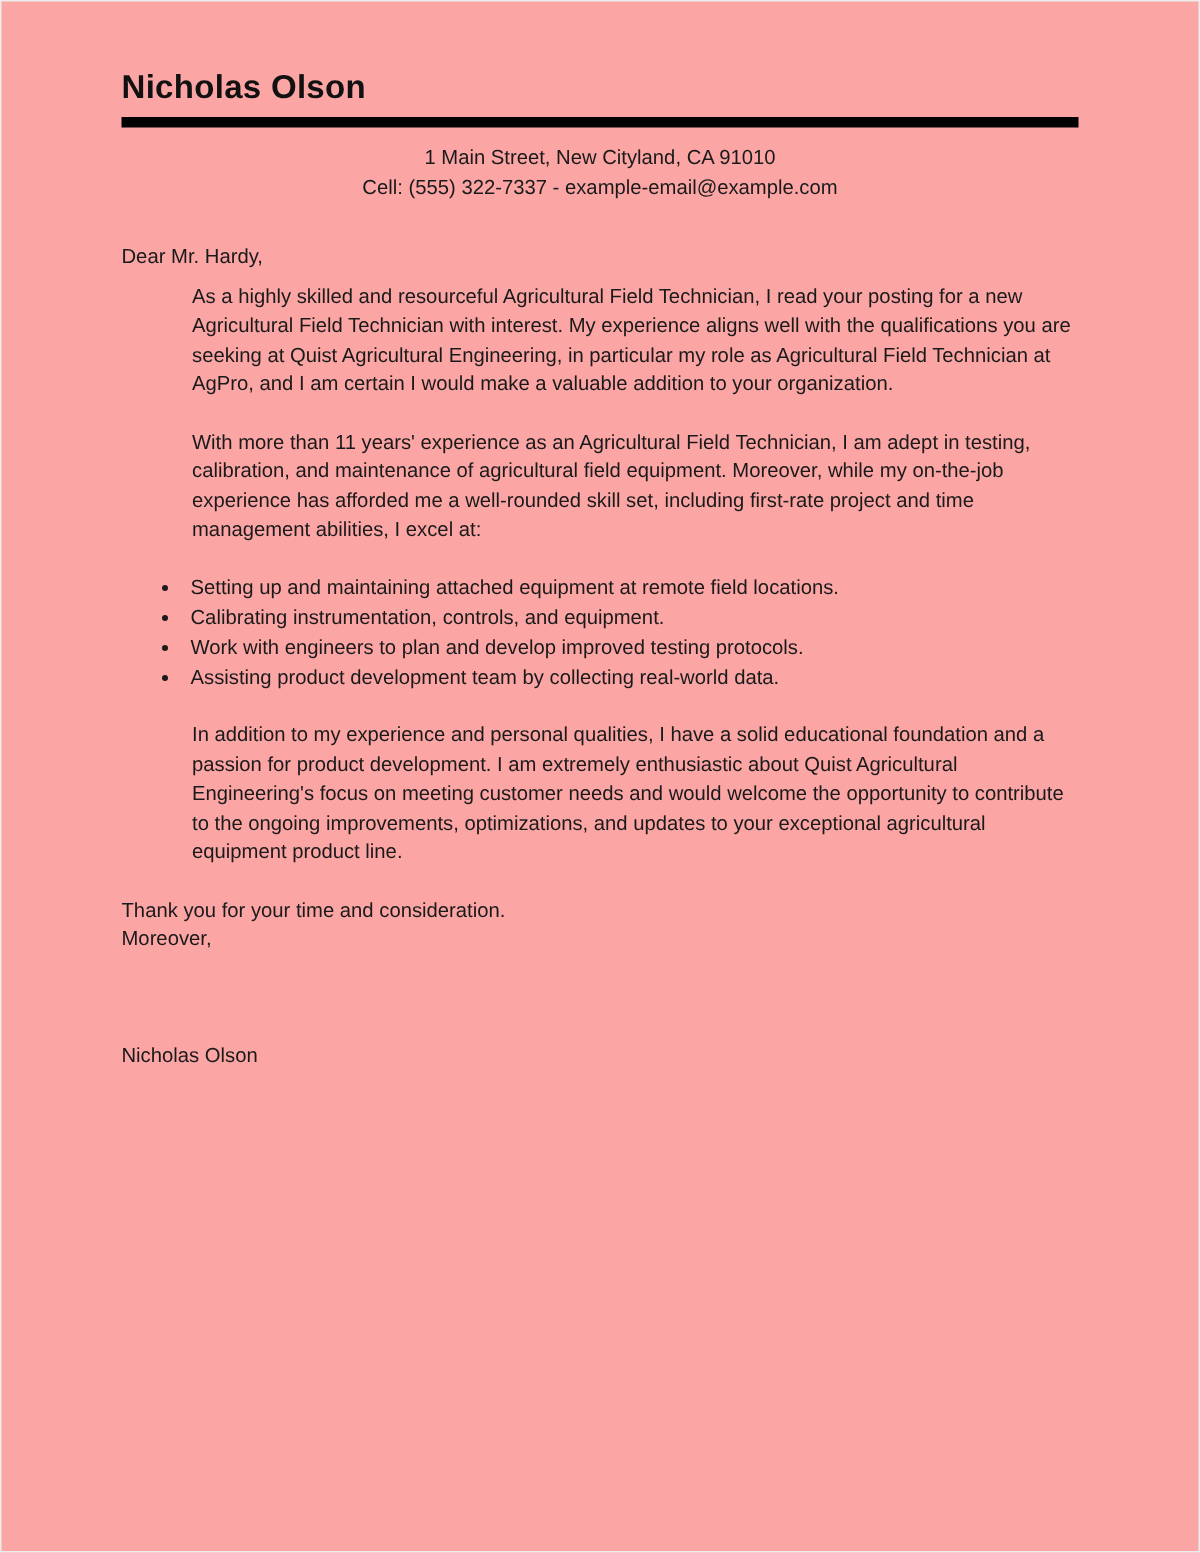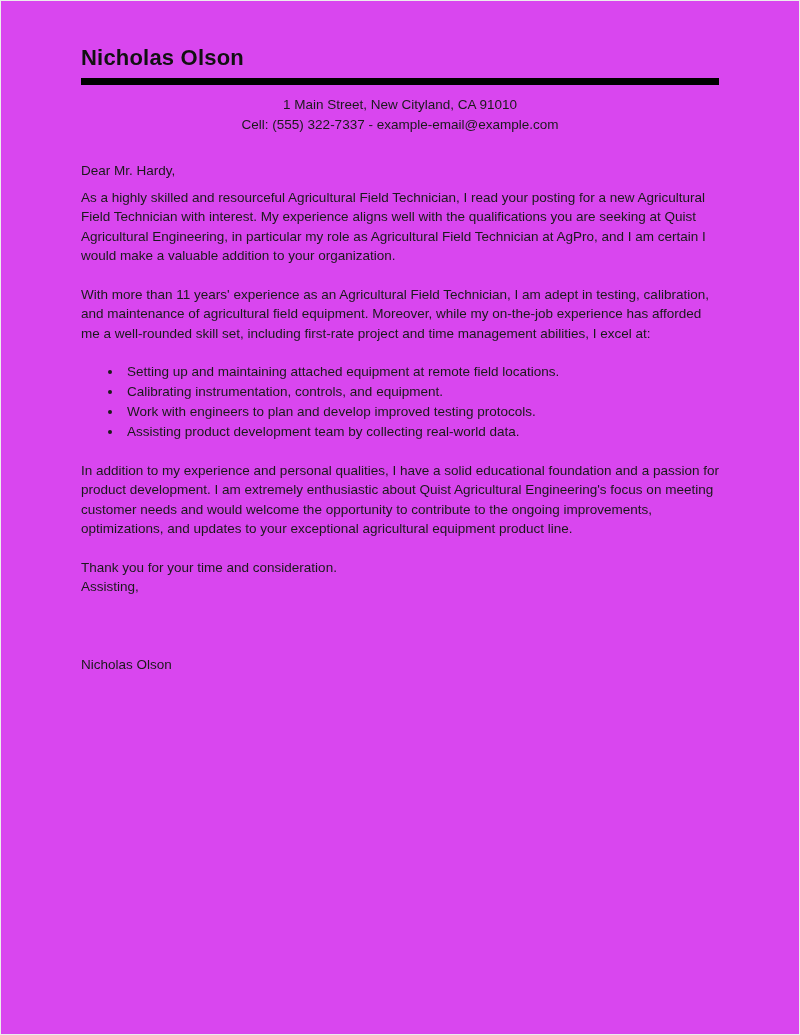--- a/index.html
+++ b/index.html
@@ -7,21 +7,21 @@
   html, body {
     background: #ffffff;
     font-family: "Liberation Sans", "DejaVu Sans", sans-serif;
     color: #1a1a1a;
   }
 
   .page {
     width: 800px;
     height: 1035px;
     margin: 0 auto;
-    background: #d946ef;
+    background: #fca5a5;
     border: 1px solid #ececec;
     padding: 44px 80px 40px 80px;
   }
 
   .sender-name {
     font-size: 22px;
     font-weight: bold;
     color: #111111;
     letter-spacing: 0.2px;
     margin-bottom: 7px;
@@ -45,20 +45,21 @@
     font-size: 13.5px;
     line-height: 19.5px;
   }
 
   .salutation {
     margin-bottom: 7px;
   }
 
   .para {
     margin-bottom: 19px;
+    margin-left: 47px;
   }
 
   ul.bullet-list {
     margin: 0 0 19px 0;
     padding-left: 42px;
   }
 
   ul.bullet-list li {
     margin-bottom: 0.5px;
     padding-left: 4px;
@@ -102,19 +103,19 @@
       <li>Calibrating instrumentation, controls, and equipment.</li>
       <li>Work with engineers to plan and develop improved testing protocols.</li>
       <li>Assisting product development team by collecting real-world data.</li>
     </ul>
 
     <p class="para">In addition to my experience and personal qualities, I have a solid educational foundation and a passion for product development. I am extremely enthusiastic about Quist Agricultural Engineering's focus on meeting customer needs and would welcome the opportunity to contribute to the ongoing improvements, optimizations, and updates to your exceptional agricultural equipment product line.</p>
 
 
     <p class="thanks">Thank you for your time and consideration.</p>
 
-    <p class="closing">Assisting,</p>
+    <p class="closing">Moreover,</p>
 
     <p class="signature">Nicholas Olson</p>
 
   </div>
 
 </div>
 
 </body></html>

